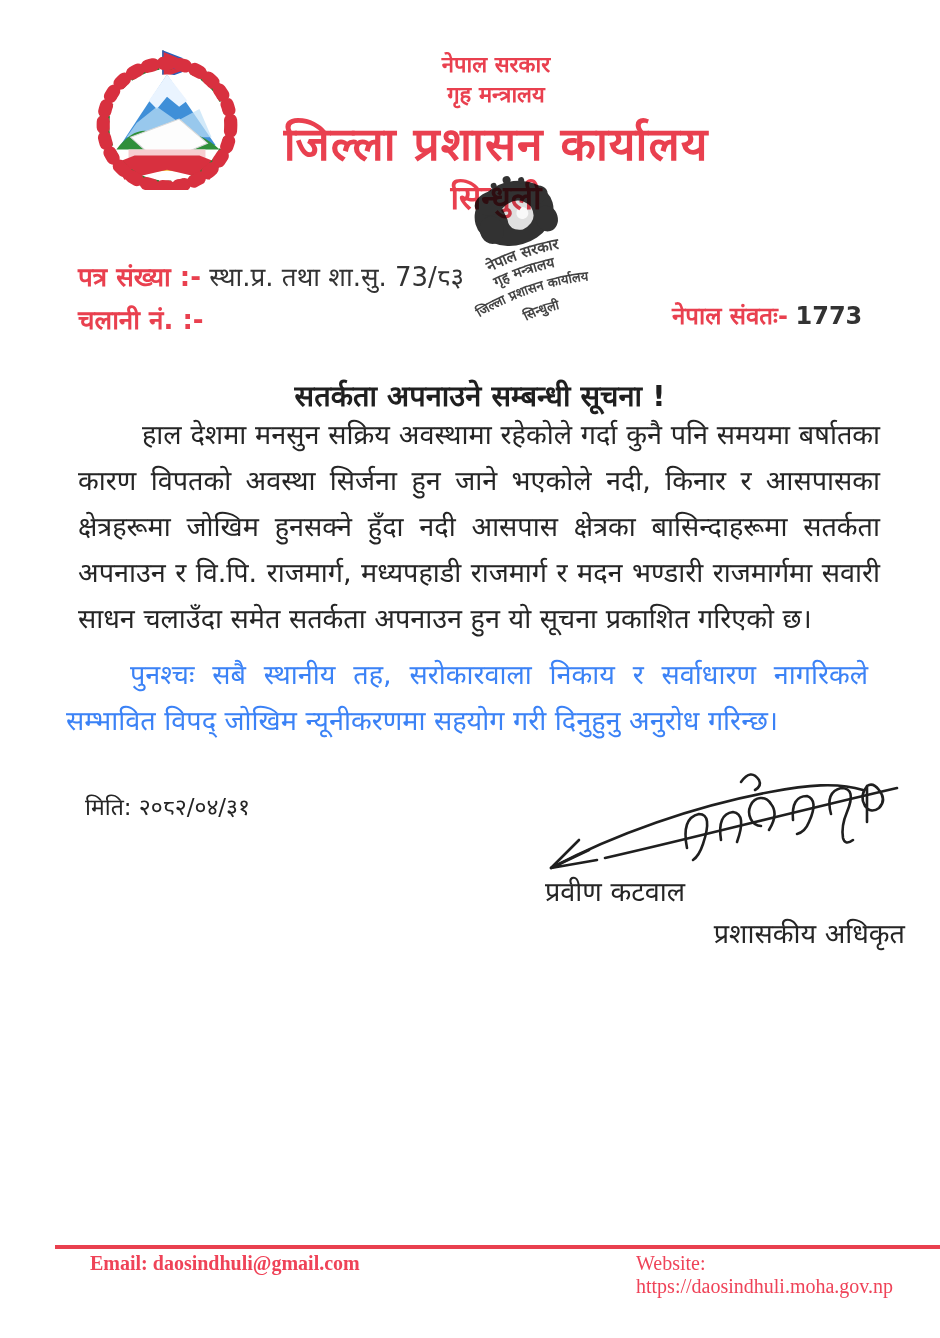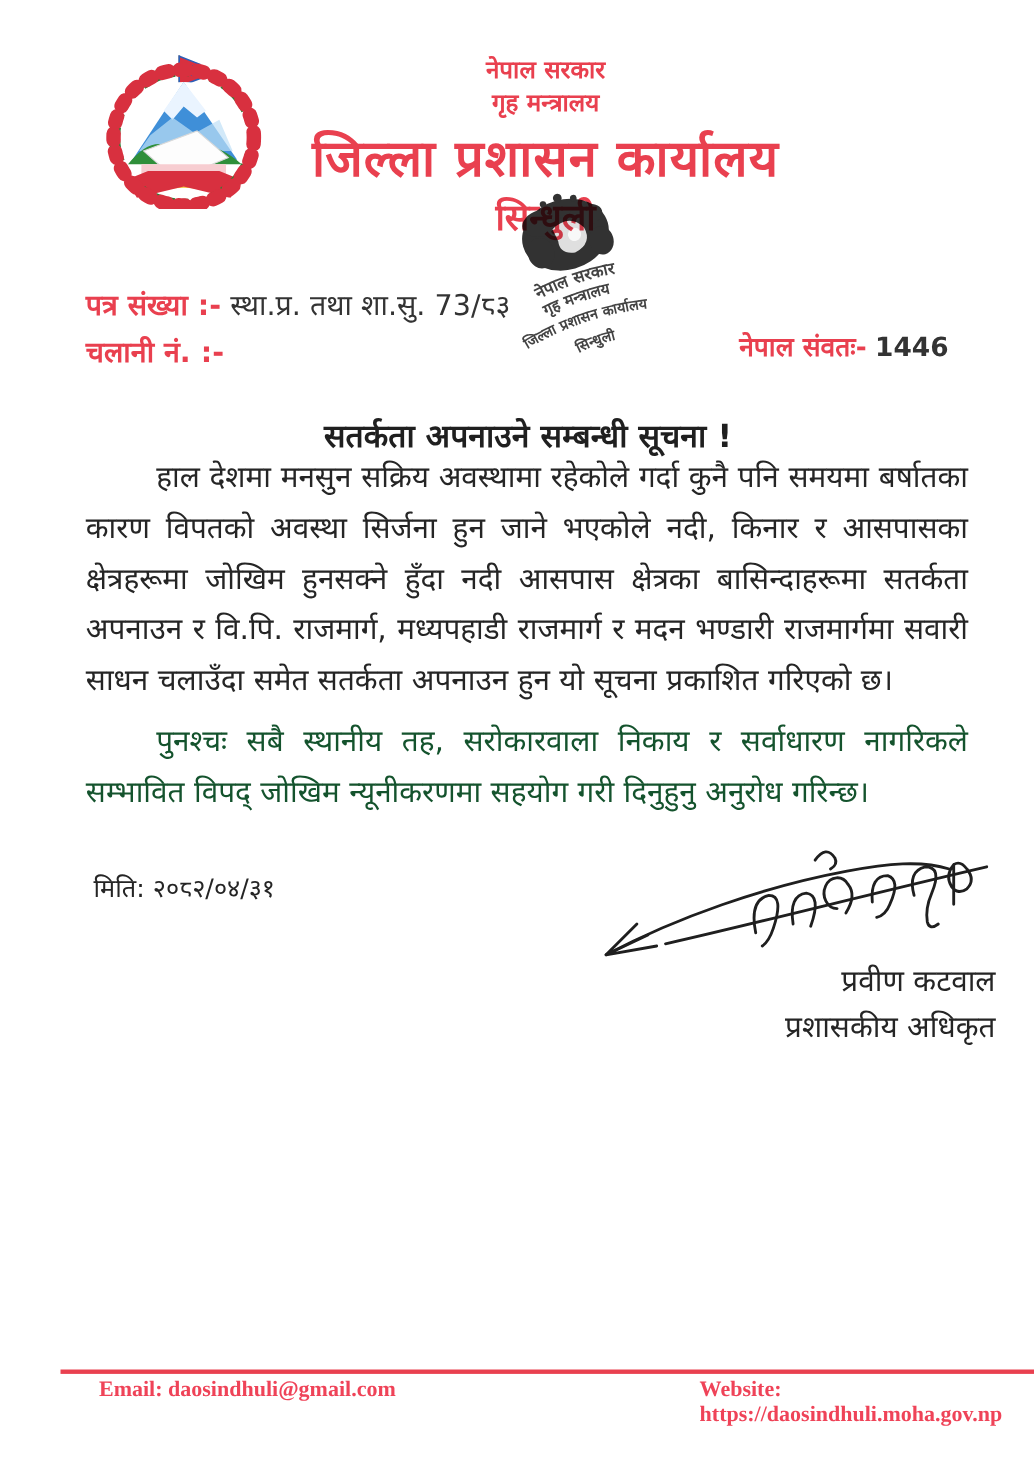--- a/index.html
+++ b/index.html
@@ -29,36 +29,36 @@
   .label-red{color:#e9404f;font-weight:bold;}
   .ref-val{color:#333;}
   .era-row{position:absolute;left:672px;top:298px;font-size:24px;white-space:nowrap;}
   .era-val{color:#333;font-weight:bold;}
 
   .subject{position:absolute;left:70px;top:337px;width:820px;text-align:center;
            font-size:29px;font-weight:bold;color:#1f1f1f;margin-top:38px;}
 
   .body-p1{position:absolute;left:78px;top:412px;width:802px;
            font-size:27px;line-height:46px;text-align:justify;text-indent:64px;color:#252525;}
-  .body-p2{position:absolute;left:78px;top:652px;width:802px;
-           font-size:27px;line-height:46px;text-align:justify;text-indent:64px;color:#14532d;}
+  .body-p2{position:absolute;left:66px;top:652px;width:802px;
+           font-size:27px;line-height:46px;text-align:justify;text-indent:64px;color:#3b82f6;}
 
   .date-row{position:absolute;left:85px;top:790px;font-size:23px;color:#252525;}
 
   .signature{position:absolute;left:545px;top:762px;width:360px;height:118px;}
-  .sig-name{position:absolute;left:545px;top:872px;width:360px;text-align:right;
+  .sig-name{position:absolute;left:545px;top:872px;width:360px;text-align:left;
             font-size:27px;color:#252525;}
   .sig-title{position:absolute;left:545px;top:914px;width:360px;text-align:right;
              font-size:27px;color:#252525;}
 
   
   .footer-line{position:absolute;left:55px;top:1245px;width:885px;height:4px;background:#e9404f;}
   .footer-email{position:absolute;left:90px;top:1252px;font-size:20px;font-weight:bold;color:#ef4358;
                 font-family:"Liberation Serif", serif;}
-  .footer-web{position:absolute;left:636px;top:1252px;font-size:20px;font-weight:bold;color:#ef4358;
+  .footer-web{position:absolute;left:636px;top:1252px;font-size:20px;font-weight:normal;color:#ef4358;
               font-family:"Liberation Serif", serif;}
 </style>
 </head>
 <body>
 
 <div class="page">
 
   <svg class="emblem" viewBox="0 0 160 140" aria-hidden="true">
 
     <g>
@@ -127,21 +127,21 @@
 
   <div class="ref-row1">
     <span class="label-red">पत्र संख्या :-</span>
     <span class="ref-val">स्था.प्र. तथा शा.सु. 73/८३</span>
   </div>
   <div class="ref-row2">
     <span class="label-red">चलानी नं. :-</span>
   </div>
   <div class="era-row">
     <span class="label-red">नेपाल संवतः-</span>
-    <span class="era-val">1446</span>
+    <span class="era-val">1773</span>
   </div>
 
   <div class="subject">सतर्कता अपनाउने सम्बन्धी सूचना !</div>
 
   <div class="body-p1">हाल देशमा मनसुन सक्रिय अवस्थामा रहेकोले गर्दा कुनै पनि समयमा बर्षातका कारण विपतको अवस्था सिर्जना हुन जाने भएकोले नदी, किनार र आसपासका क्षेत्रहरूमा जोखिम हुनसक्ने हुँदा नदी आसपास क्षेत्रका बासिन्दाहरूमा सतर्कता अपनाउन र वि.पि. राजमार्ग, मध्यपहाडी राजमार्ग र मदन भण्डारी राजमार्गमा सवारी साधन चलाउँदा समेत सतर्कता अपनाउन हुन यो सूचना प्रकाशित गरिएको छ।</div>
   <div class="body-p2">पुनश्चः सबै स्थानीय तह, सरोकारवाला निकाय र सर्वाधारण नागरिकले सम्भावित विपद् जोखिम न्यूनीकरणमा सहयोग गरी दिनुहुनु अनुरोध गरिन्छ।</div>
 
   <div class="date-row">
     <span>मिति:</span>
     <span>२०८२/०४/३१</span>

